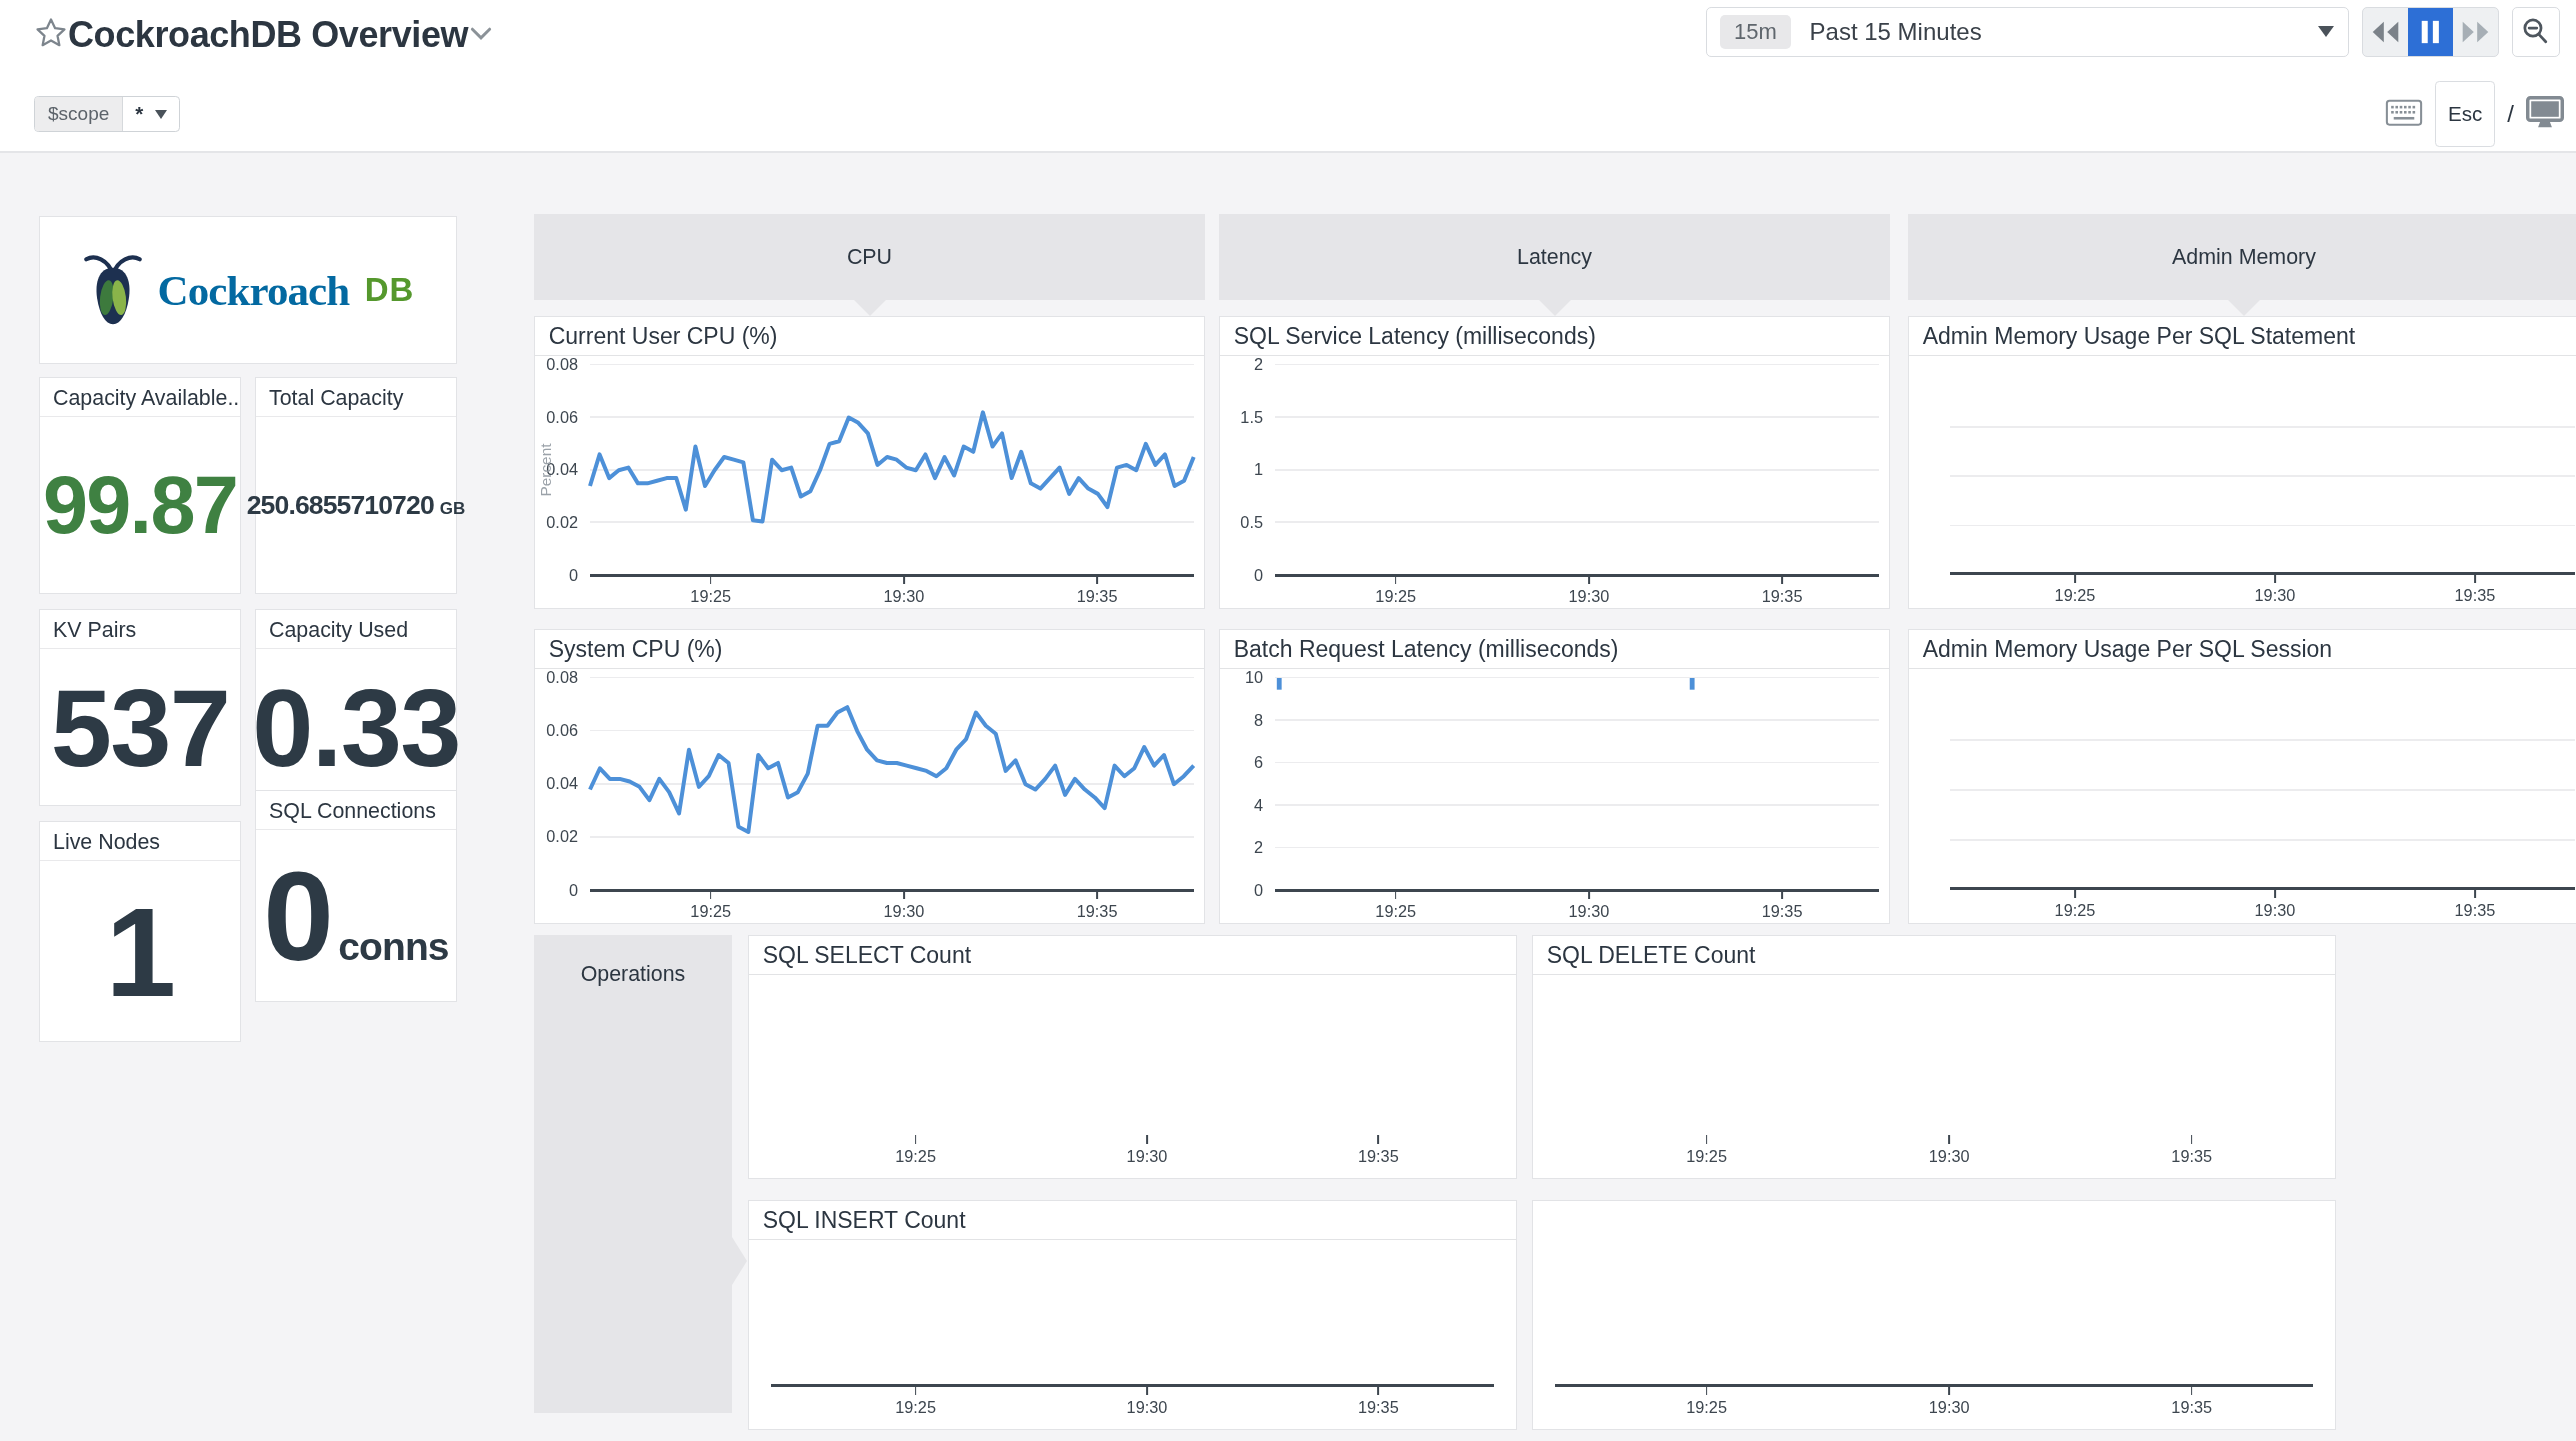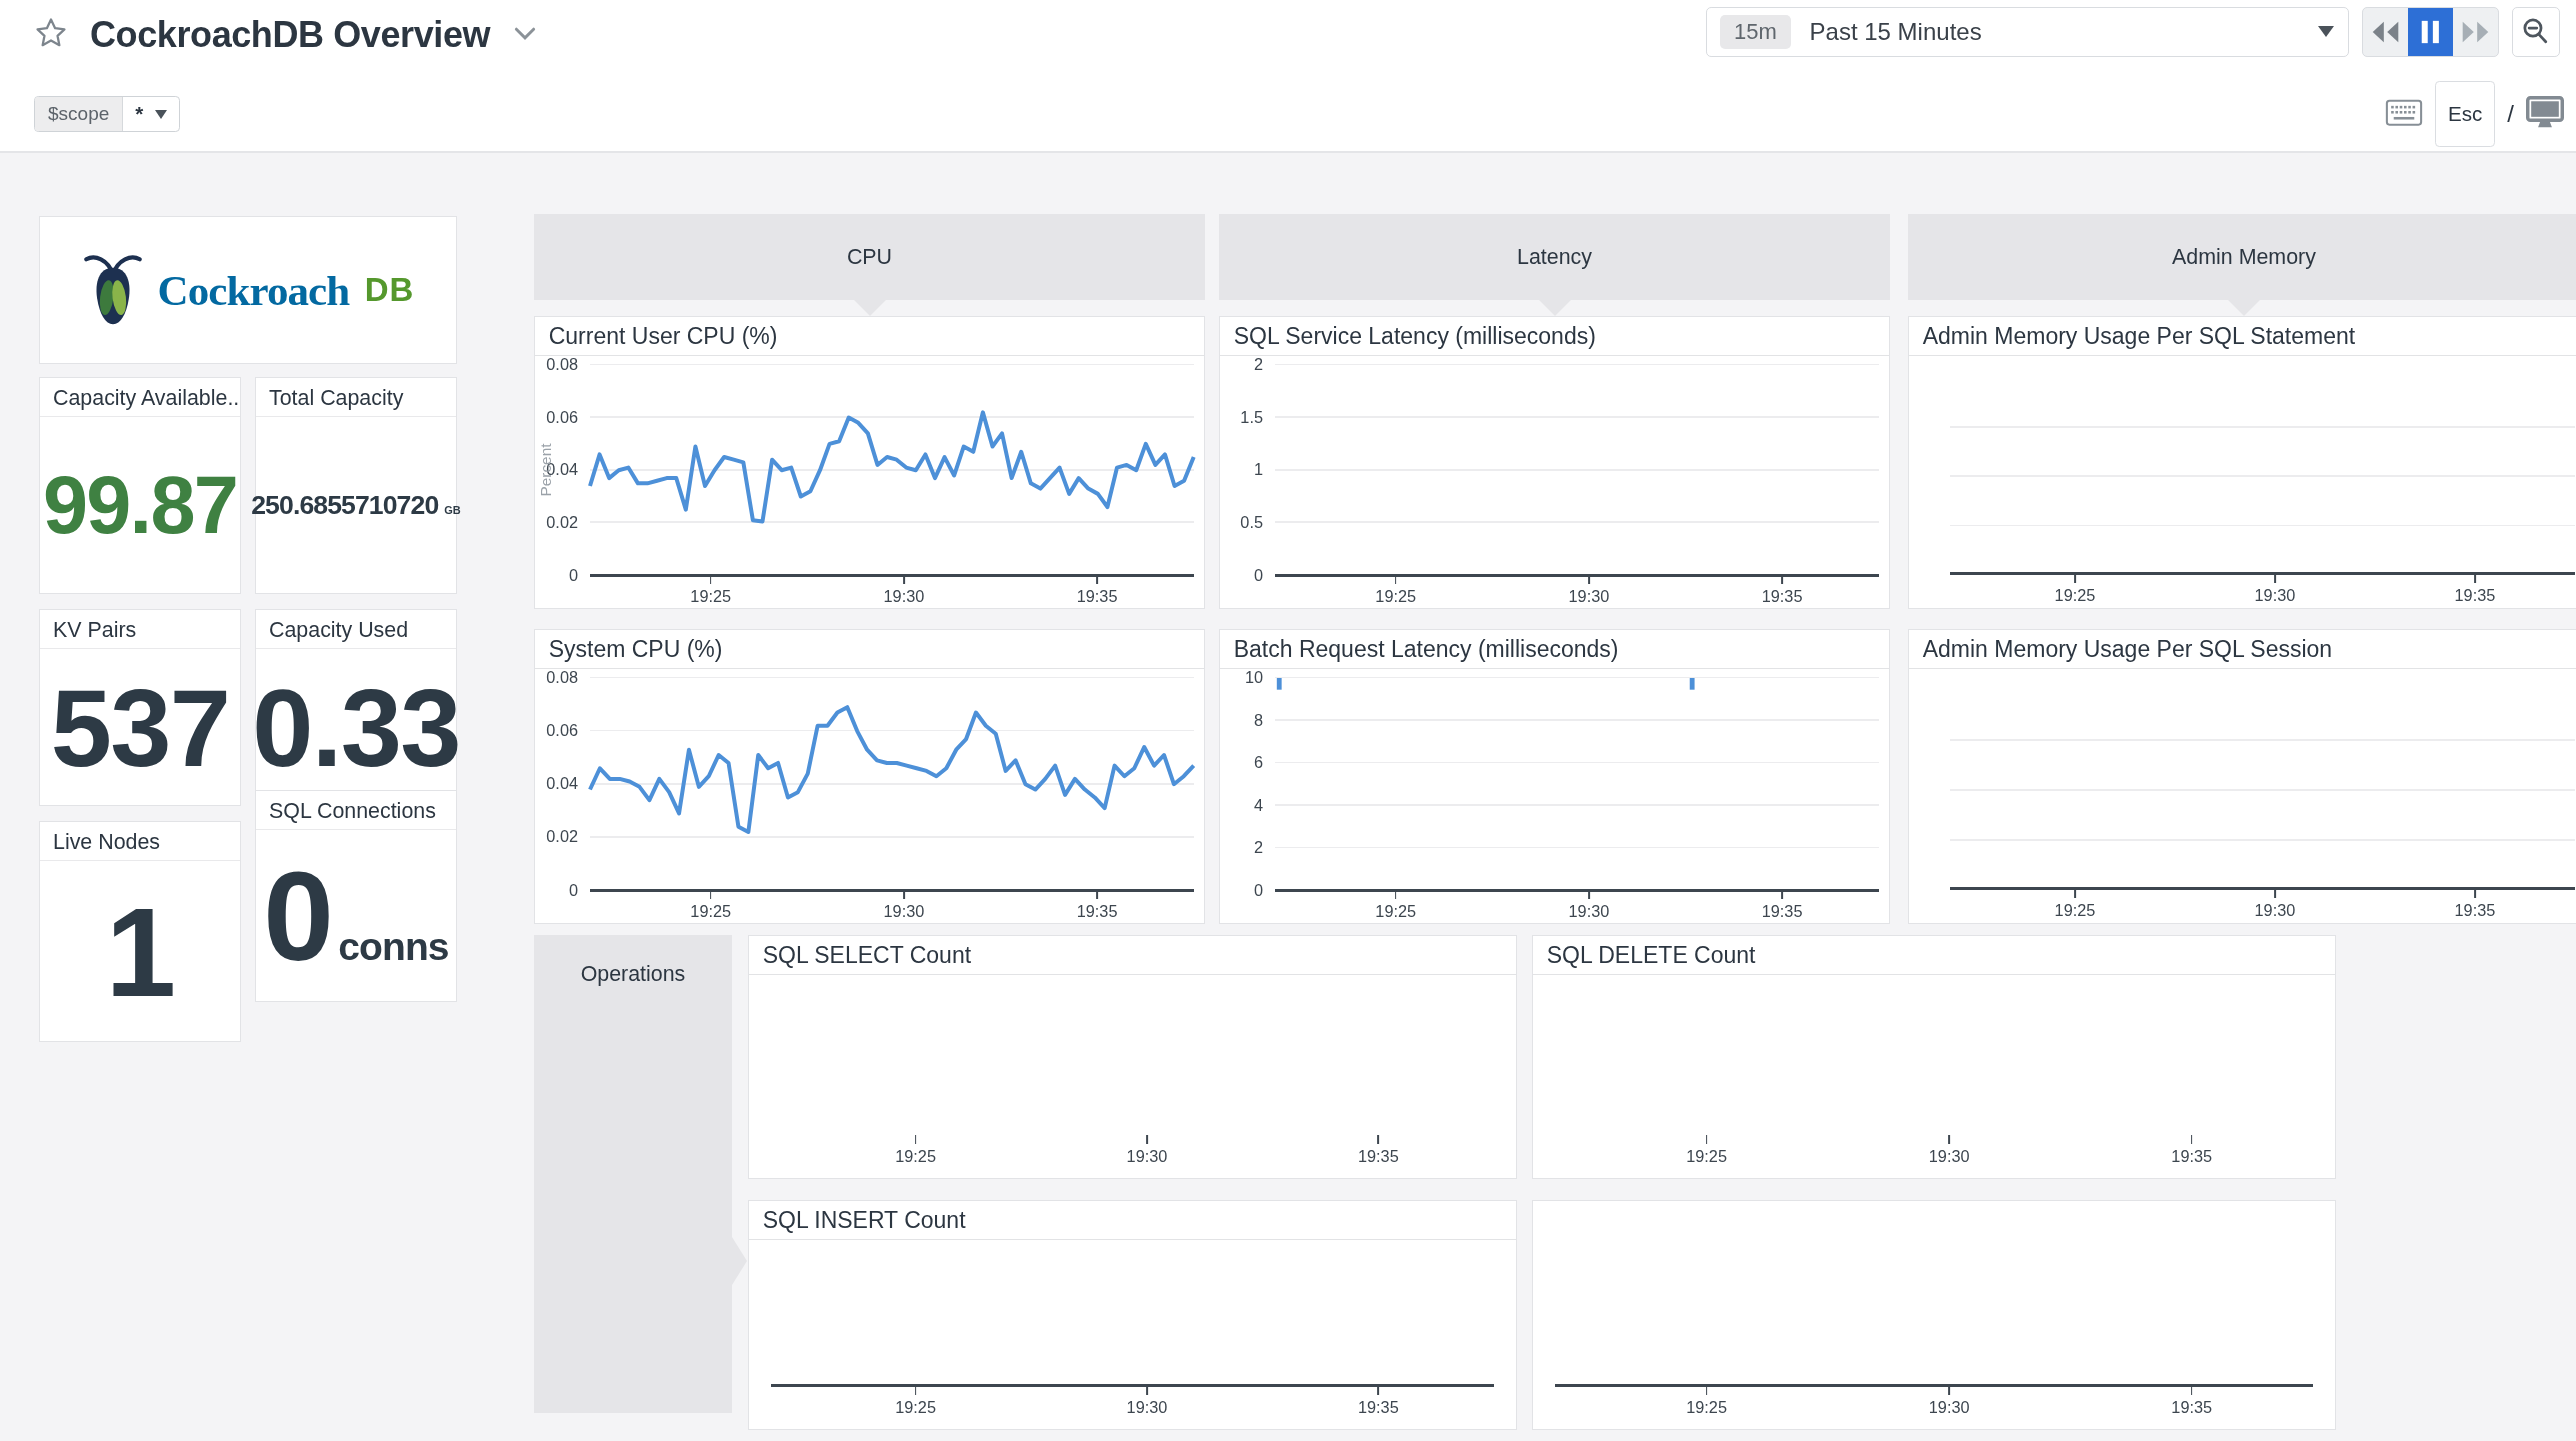--- a/index.html
+++ b/index.html
@@ -3,21 +3,21 @@
 <meta charset="utf-8">
 <style>
   * { box-sizing: border-box; margin: 0; padding: 0; }
   html, body { width: 2576px; height: 1441px; }
   body { font-family: "Liberation Sans", "DejaVu Sans", sans-serif; background: #f4f4f6; overflow: hidden; }
   #app { position: relative; width: 2576px; height: 1441px; }
 
   
   .topbar { position: absolute; left: 0; top: 0; width: 100%; height: 152px; background: #fff; }
   .topbar-divider { position: absolute; left: 0; top: 151px; width: 100%; height: 1.7px; background: #e4e5e8; }
-  .title-row { position: absolute; left: 34px; top: 13.7px; display: flex; align-items: center; gap: 22px; }
+  .title-row { position: absolute; left: 34px; top: 13.7px; display: flex; align-items: center; gap: 0; }
   .page-title { font-size: 36px; font-weight: 600; color: #2c3641; letter-spacing: -0.4px; }
   .icon-btn { cursor: pointer; }
 
   .controls { position: absolute; top: 6.9px; right: 16.3px; display: flex; align-items: center; gap: 13px; }
   .time-control { width: 643px; height: 50px; background: #fff; border: 1.7px solid #d9dce0; border-radius: 5.1px;
                   display: flex; align-items: center; padding: 0 13.7px; }
   .time-chip { background: #e8e8ea; border-radius: 5.1px; padding: 4.3px 13.7px; font-size: 22px; color: #5f666d; margin-right: 19px; }
   .time-label { font-size: 24px; color: #3a4149; }
   .caret-down { width: 0; height: 0; border-left: 8.6px solid transparent; border-right: 8.6px solid transparent;
                 border-top: 11px solid #4a525a; margin-left: auto; }
@@ -44,21 +44,21 @@
   .card-title { height: 39px; line-height: 40px; padding: 0 13px; font-size: 21.4px; color: #2c3641;
                 border-bottom: 0.9px solid #e9e9eb; white-space: nowrap; overflow: hidden; }
   .stat-body { position: absolute; top: 40px; left: 0; right: 0; bottom: 0; display: flex; align-items: center; justify-content: center; }
   .val-row { display: flex; align-items: baseline; }
   .stat-val { font-weight: 700; color: #2d3a45; letter-spacing: -1.7px; }
   .v-92  { font-size: 81px; }
   .v-30  { font-size: 26.6px; letter-spacing: -0.9px; }
   .v-125 { font-size: 110px; }
   .v-145 { font-size: 127px; }
   .stat-unit { font-weight: 700; color: #2d3a45; margin-left: 6px; }
-  .u-small { font-size: 11px; }
+  .u-small { font-size: 17px; }
   .u-large { font-size: 39px; letter-spacing: -0.9px; }
 
   .logo-card { display: flex; align-items: center; justify-content: center; gap: 13.7px; }
   .logo-word { font-family: "Liberation Serif", "DejaVu Serif", serif; font-weight: 700; font-size: 43px; color: #0369a1; letter-spacing: -0.9px; }
   .logo-suffix { font-size: 33px; font-weight: 800; color: #55982d; margin-left: 1.7px; letter-spacing: 0.9px; }
 
   .group-header { position: absolute; background: #e5e5e8; display: flex; align-items: center; justify-content: center;
                   font-size: 21.4px; color: #2c3641; cursor: pointer; }
   .notch-down { position: absolute; left: 50%; bottom: -16.3px; margin-left: -17px; width: 0; height: 0;
                 border-left: 17px solid transparent; border-right: 17px solid transparent; border-top: 17px solid #e5e5e8; }

